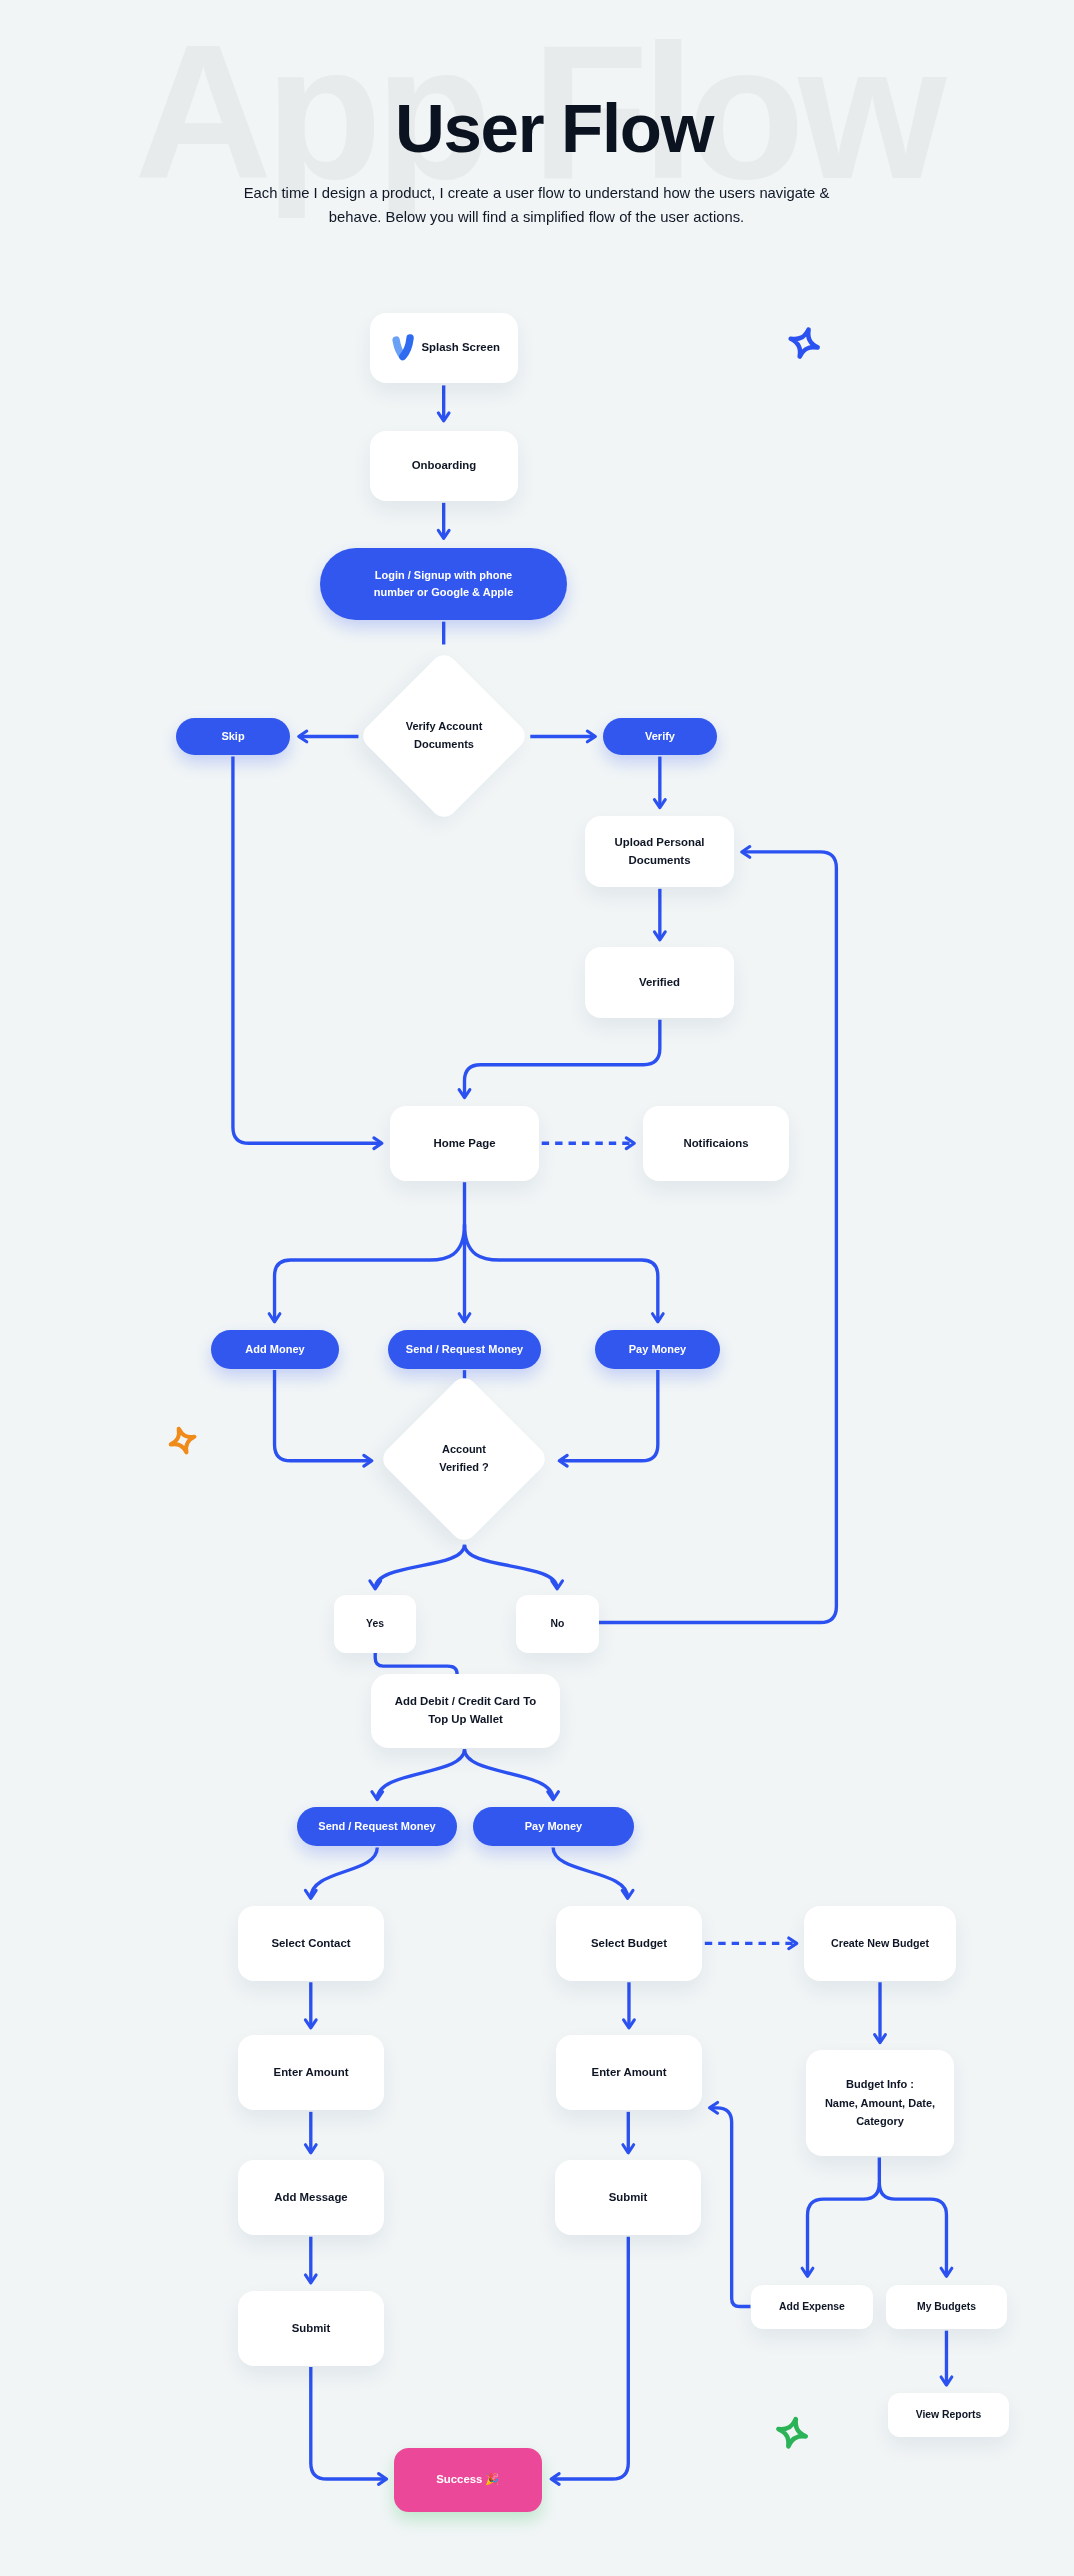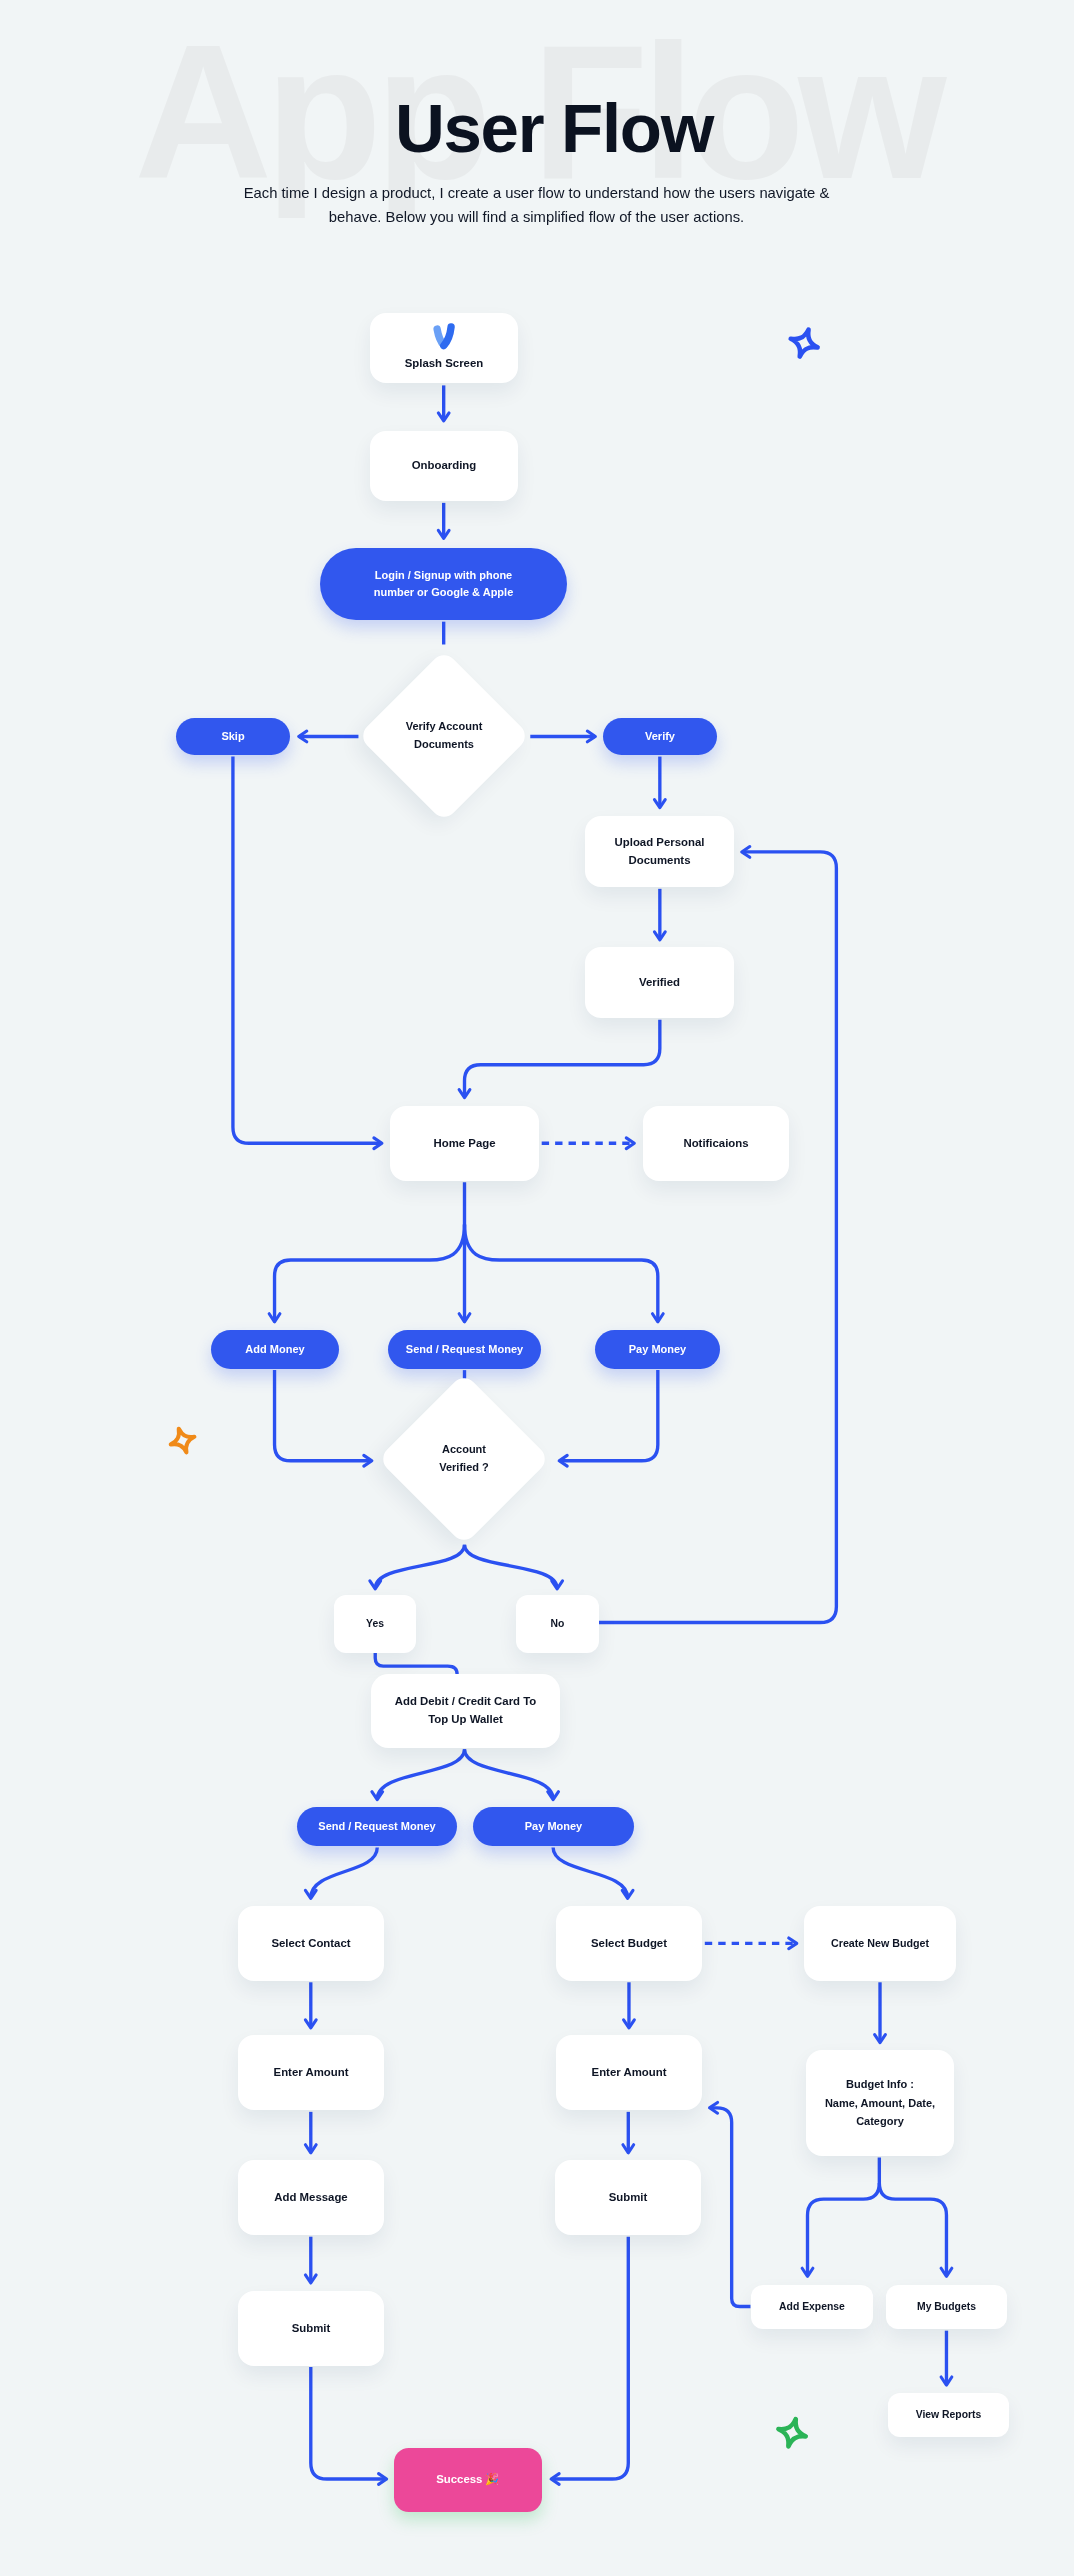--- a/index.html
+++ b/index.html
@@ -76,21 +76,21 @@
     white-space:pre-line;
     color:#0e1525;font-weight:700;font-size:11px;line-height:1.6;
   }
   .success{
     background:#ec4899;
     color:#ffffff;
     border-radius:14.8px;
     box-shadow:0 8px 16px rgba(44,191,88,0.25);
     font-weight:600;font-size:11.4px;
   }
-  .splash-inner{display:flex;flex-direction:column;align-items:center;gap:4px;}
+  .splash-inner{display:flex;align-items:center;gap:4px;}
 </style>
 </head>
 <body>
 
 <div class="canvas">
 
   <div class="ghost-title">App Flow</div>
   <div class="page-title">User Flow</div>
   <div class="page-subtitle">Each time I design a product, I create a user flow to understand how the users navigate &amp;
 behave. Below you will find a simplified flow of the user actions.</div>

